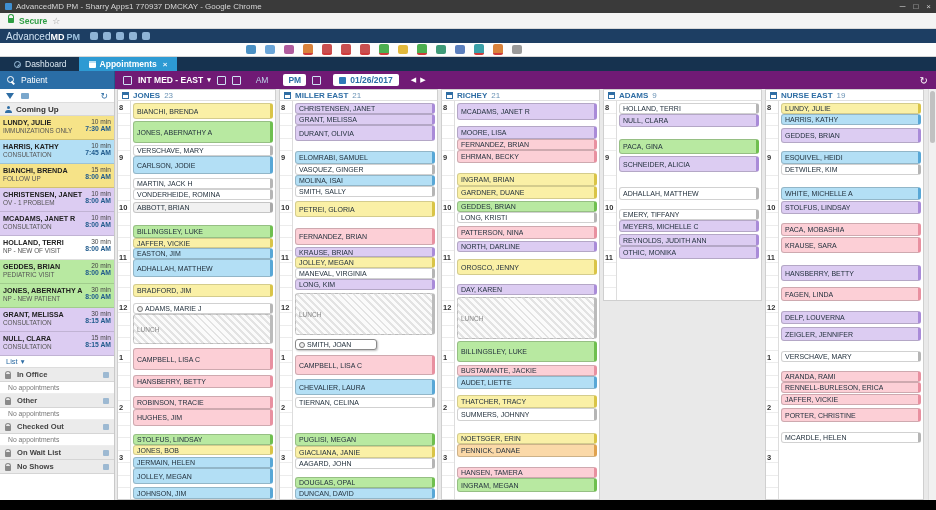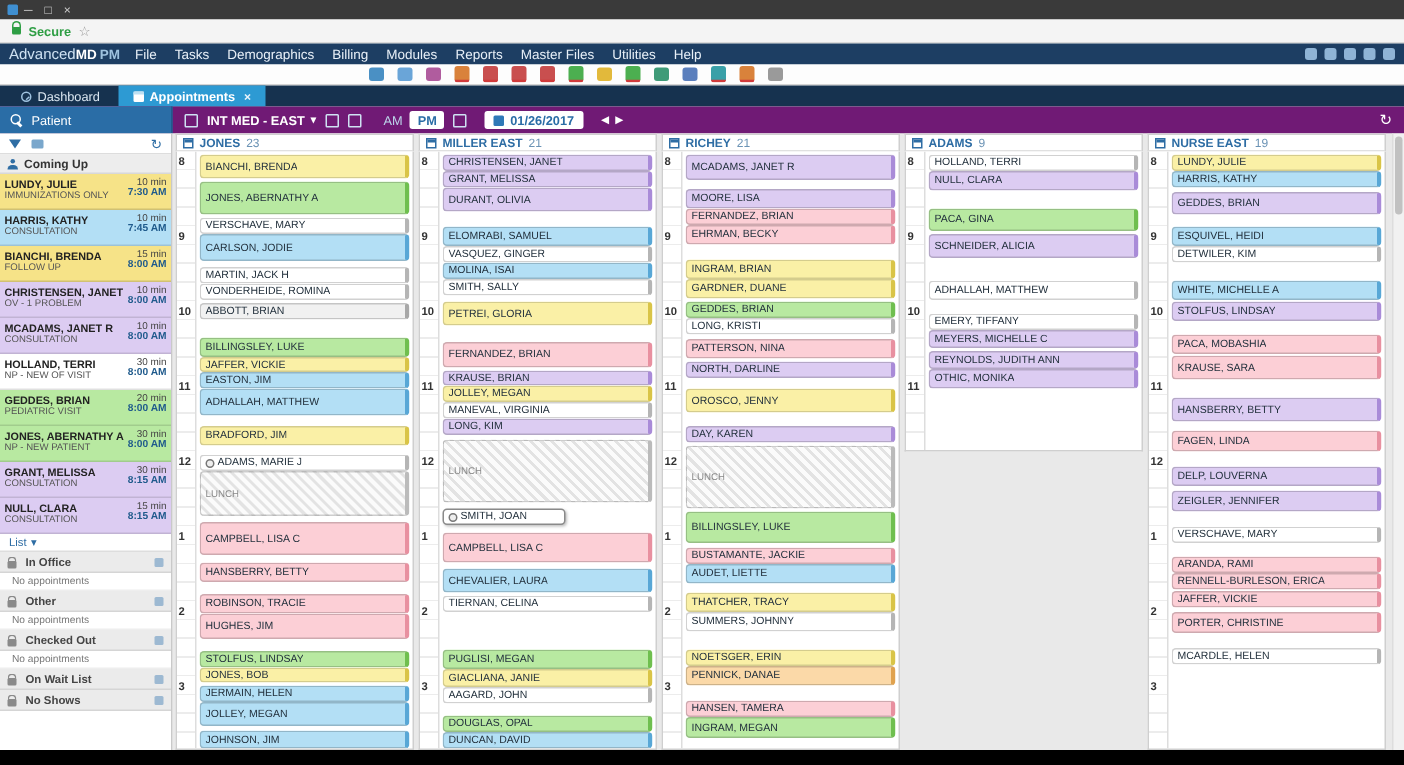--- a/index.html
+++ b/index.html
@@ -48,21 +48,21 @@
   
   .filterbar{height:18px;background:#701a75;display:flex;align-items:center;flex:0 0 auto;color:#fff;font-size:8.5px}
   .patientbox{width:115px;height:18px;background:#2a6da6;display:flex;align-items:center;gap:5px;padding:0 7px;border-right:1px solid #1f5a8c}
   .search-icon{width:9px;height:9px;position:relative;display:inline-block}
   .search-icon::before{content:"";position:absolute;width:5px;height:5px;border:1.5px solid #fff;border-radius:50%;left:0;top:0}
   .search-icon::after{content:"";position:absolute;width:4px;height:1.5px;background:#fff;transform:rotate(45deg);left:4px;top:6px}
   .fb-group{display:flex;align-items:center;gap:6px;padding:0 8px}
   .fb-ic{width:9px;height:9px;border:1px solid #cfe2f3;border-radius:1px;display:inline-block}
   .loc{display:flex;align-items:center;gap:4px;font-weight:bold;white-space:nowrap}
   .caret{font-size:7px}
-  .ampm{display:flex;align-items:flex-start;gap:0;margin-left:4px}
+  .ampm{display:flex;align-items:flex-start;gap:10px;margin-left:4px}
   .ampm .am{padding:1px 5px;color:#bcd6ea}
   .ampm .pm{padding:1px 5px;background:#fff;color:#2a6da6;font-weight:bold;border-radius:2px}
   .datebox{background:#fff;color:#2a6da6;font-weight:bold;border-radius:2px;padding:1px 6px;display:flex;align-items:center;gap:4px;margin-left:6px}
   .datebox .dcal{width:7px;height:7px;background:#2f79b8;border-radius:1px}
   .navarrows{display:flex;gap:4px;margin-left:6px;font-size:7px}
   .fb-spacer{flex:1}
   .fb-refresh{font-size:10px;margin-right:8px}
 
   
   .main{flex:1;display:flex;overflow:hidden;background:#e9e9e9}
@@ -128,50 +128,40 @@
   .vscroll .thumb{position:absolute;top:2px;left:1px;right:1px;height:52px;background:#c1c1c1;border-radius:3px}
   .bottombar{height:10px;background:#000;flex:0 0 auto}
 </style>
 </head>
 <body>
 
 <div class="window">
 
   <div class="titlebar">
     <span class="appico"></span>
+    <span class="title">AdvancedMD PM - Sharry Apps1 770937 DMCKAY - Google Chrome</span>
     <span class="winbtns">
       <span>─</span>
       <span>□</span>
       <span>×</span>
     </span>
   </div>
 
   <div class="urlbar">
     <span class="lock"></span>
     <span class="secure">Secure</span>
     <span class="star">☆</span>
   </div>
 
   <div class="appheader">
     <span class="brand">
       <span class="b1">Advanced</span>
       <span class="b2">MD</span>
       <span class="b3">PM</span>
     </span>
-    <span class="menubar">
-        <span class="menu-item">File</span>
-        <span class="menu-item">Tasks</span>
-        <span class="menu-item">Demographics</span>
-        <span class="menu-item">Billing</span>
-        <span class="menu-item">Modules</span>
-        <span class="menu-item">Reports</span>
-        <span class="menu-item">Master Files</span>
-        <span class="menu-item">Utilities</span>
-        <span class="menu-item">Help</span>
-      </span>
     <span class="hdr-icons">
         <span class="hdr-ic"></span>
         <span class="hdr-ic"></span>
         <span class="hdr-ic"></span>
         <span class="hdr-ic"></span>
         <span class="hdr-ic"></span>
       </span>
   </div>
 
   <div class="icontoolbar">

